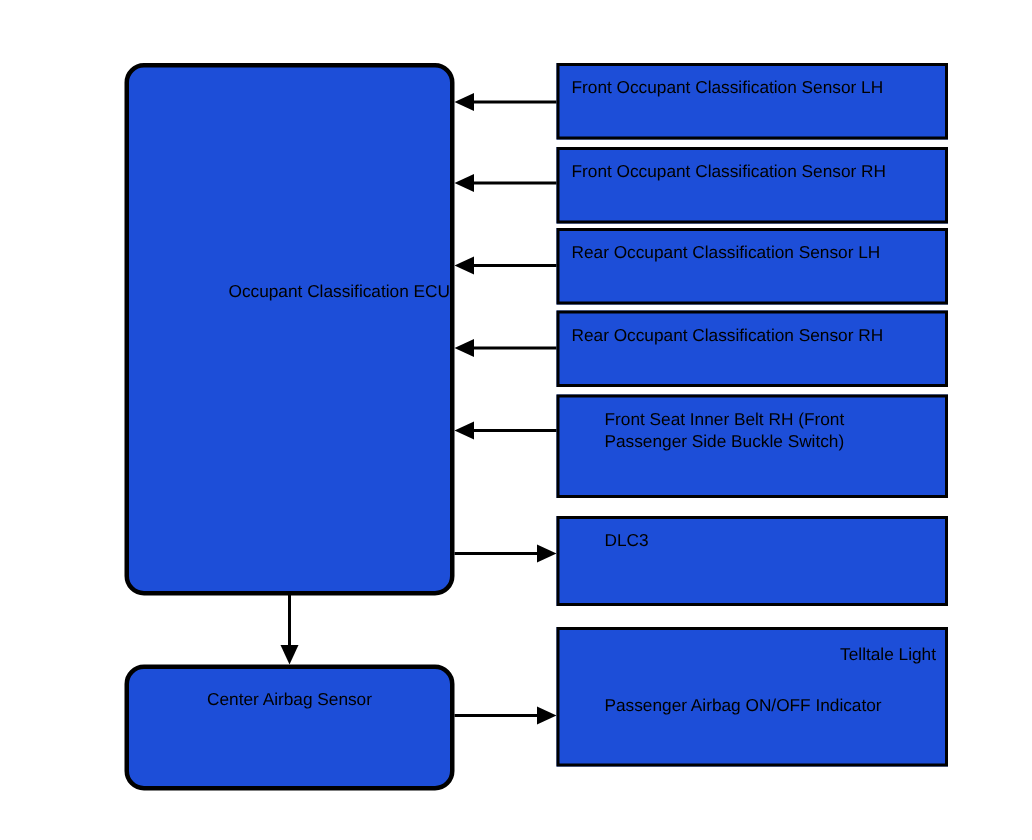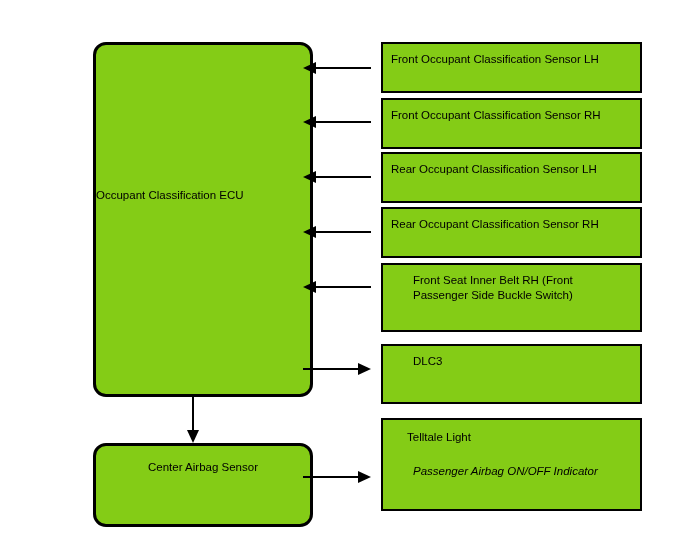--- a/index.html
+++ b/index.html
@@ -11,55 +11,54 @@
     position: relative;
     width: 688px;
     height: 560px;
     background: #ffffff;
     font-family: "Liberation Sans", sans-serif;
     overflow: hidden;
   }
   .node {
     position: absolute;
     box-sizing: border-box;
-    background: #84cc16;
+    background: #1d4ed8;
     border: 2px solid #000000;
     color: #000000;
-    margin-left: 10px;
   }
   .node.rounded {
     border-width: 3px;
     border-radius: 13px;
   }
   .node .label {
     position: absolute;
     font-size: 11.5px;
     line-height: 15px;
     color: #000000;
     white-space: pre-line;
   }
   
   #ecu { left: 83px; top: 42px; width: 220px; height: 355px; }
-  #ecu .label { left: 0; right: 0; top: 143px; text-align: left; }
+  #ecu .label { left: 0; right: 0; top: 143px; text-align: right; }
   
   #cas { left: 83px; top: 443px; width: 220px; height: 84px; }
   #cas .label { left: 0; right: 0; top: 14px; text-align: center; }
   
   .rect { left: 371px; width: 261px; }
   .rect .label { left: 8px; top: 8px; right: 6px; }
   .rect .label.indent { left: 30px; }
   #sensor-front-lh { top: 42px; height: 51px; }
   #sensor-front-rh { top: 98px; height: 51px; }
   #sensor-rear-lh  { top: 152px; height: 51px; }
   #sensor-rear-rh  { top: 207px; height: 51px; padding-left: 48px; }
   #belt-rh         { top: 263px; height: 69px; }
   #dlc3            { top: 344px; height: 60px; }
   #telltale        { top: 418px; height: 93px; }
-  #telltale .label.first  { left: 24px; top: 10px; }
-  #telltale .label.second { left: 30px; top: 44px; font-style: italic; }
+  #telltale .label.first  { left: 4px; top: 10px; text-align: right; }
+  #telltale .label.second { left: 30px; top: 44px; }
 
   
   .hline, .vline {
     position: absolute;
     background: #000000;
   }
   .hline { height: 2px; }
   .vline { width: 2px; }
   .arrow-left, .arrow-right, .arrow-down {
     position: absolute;

